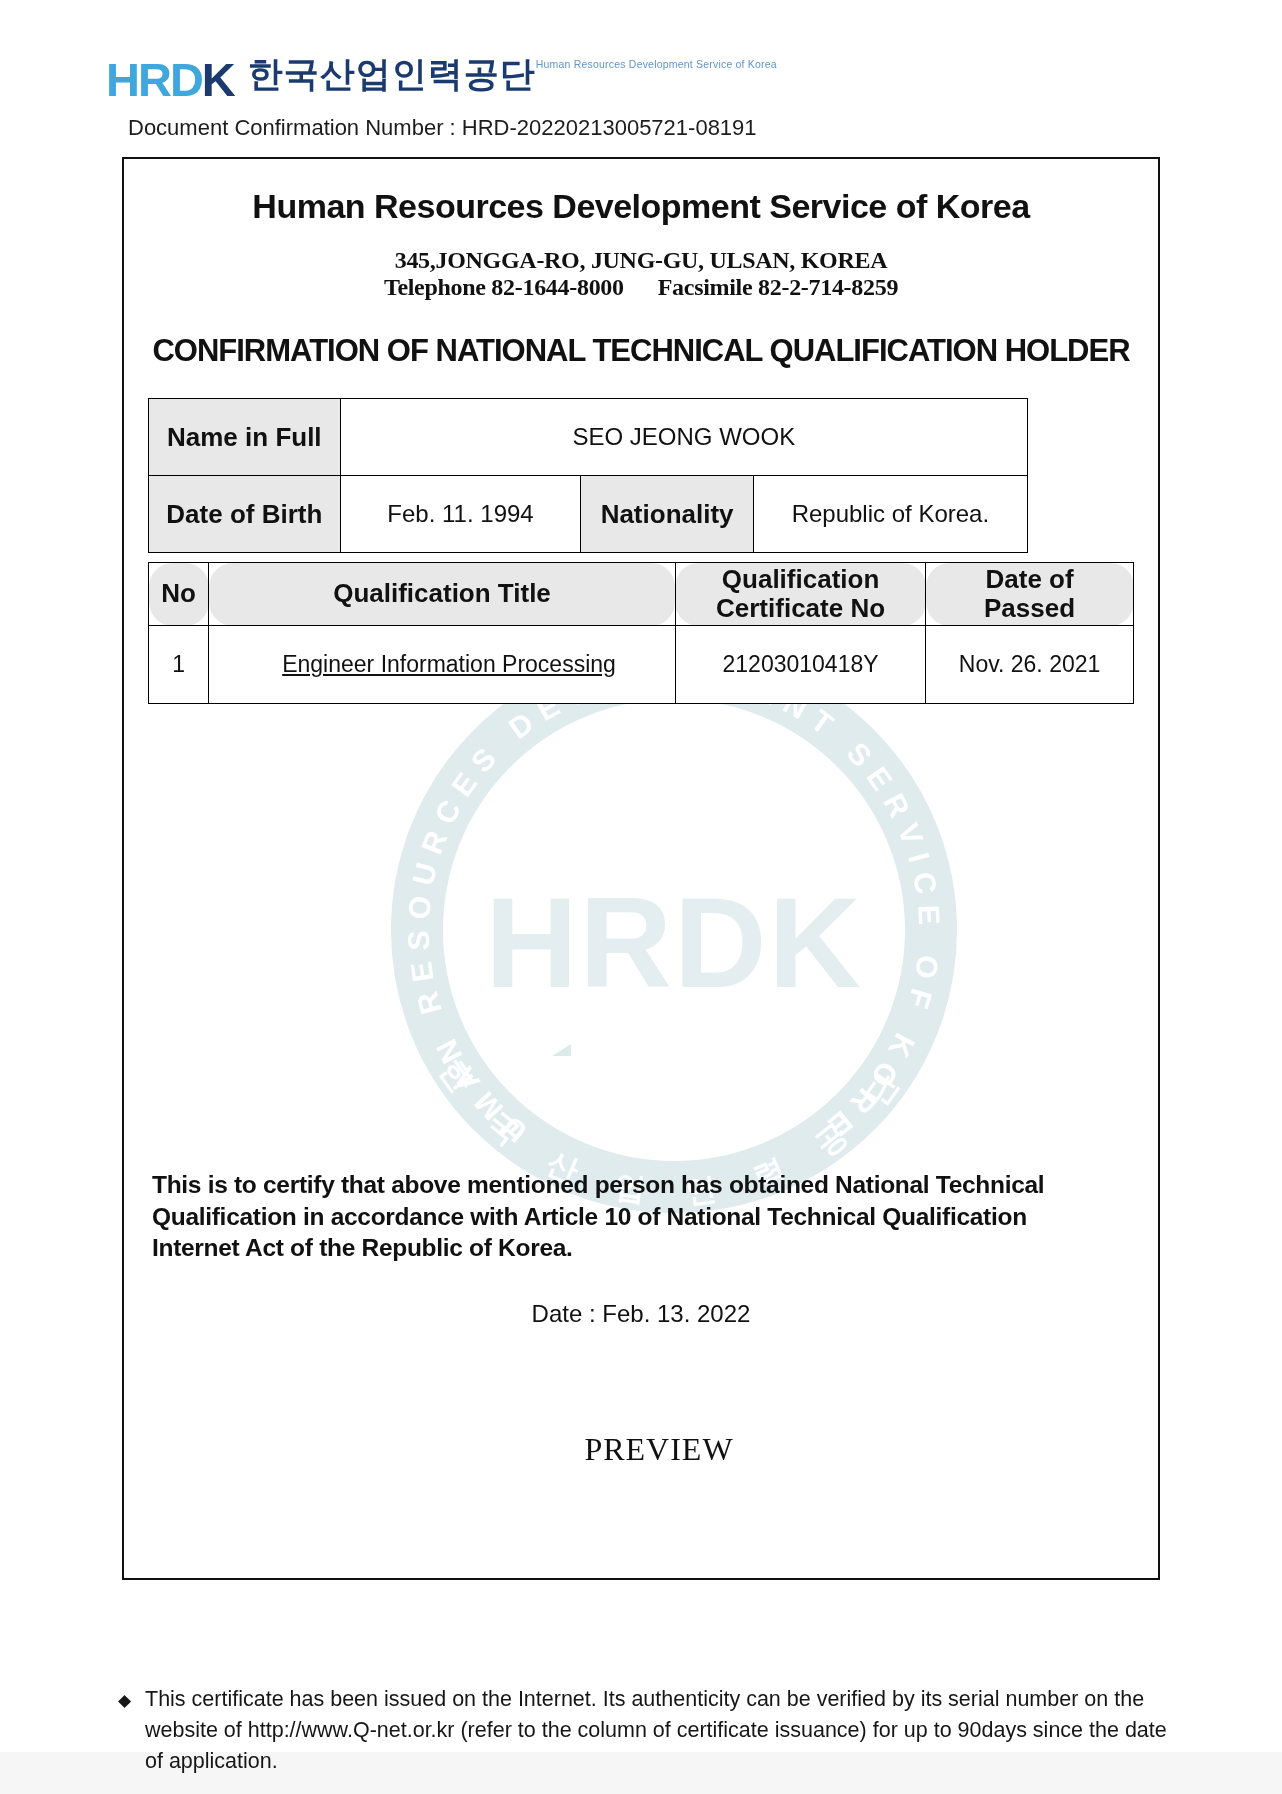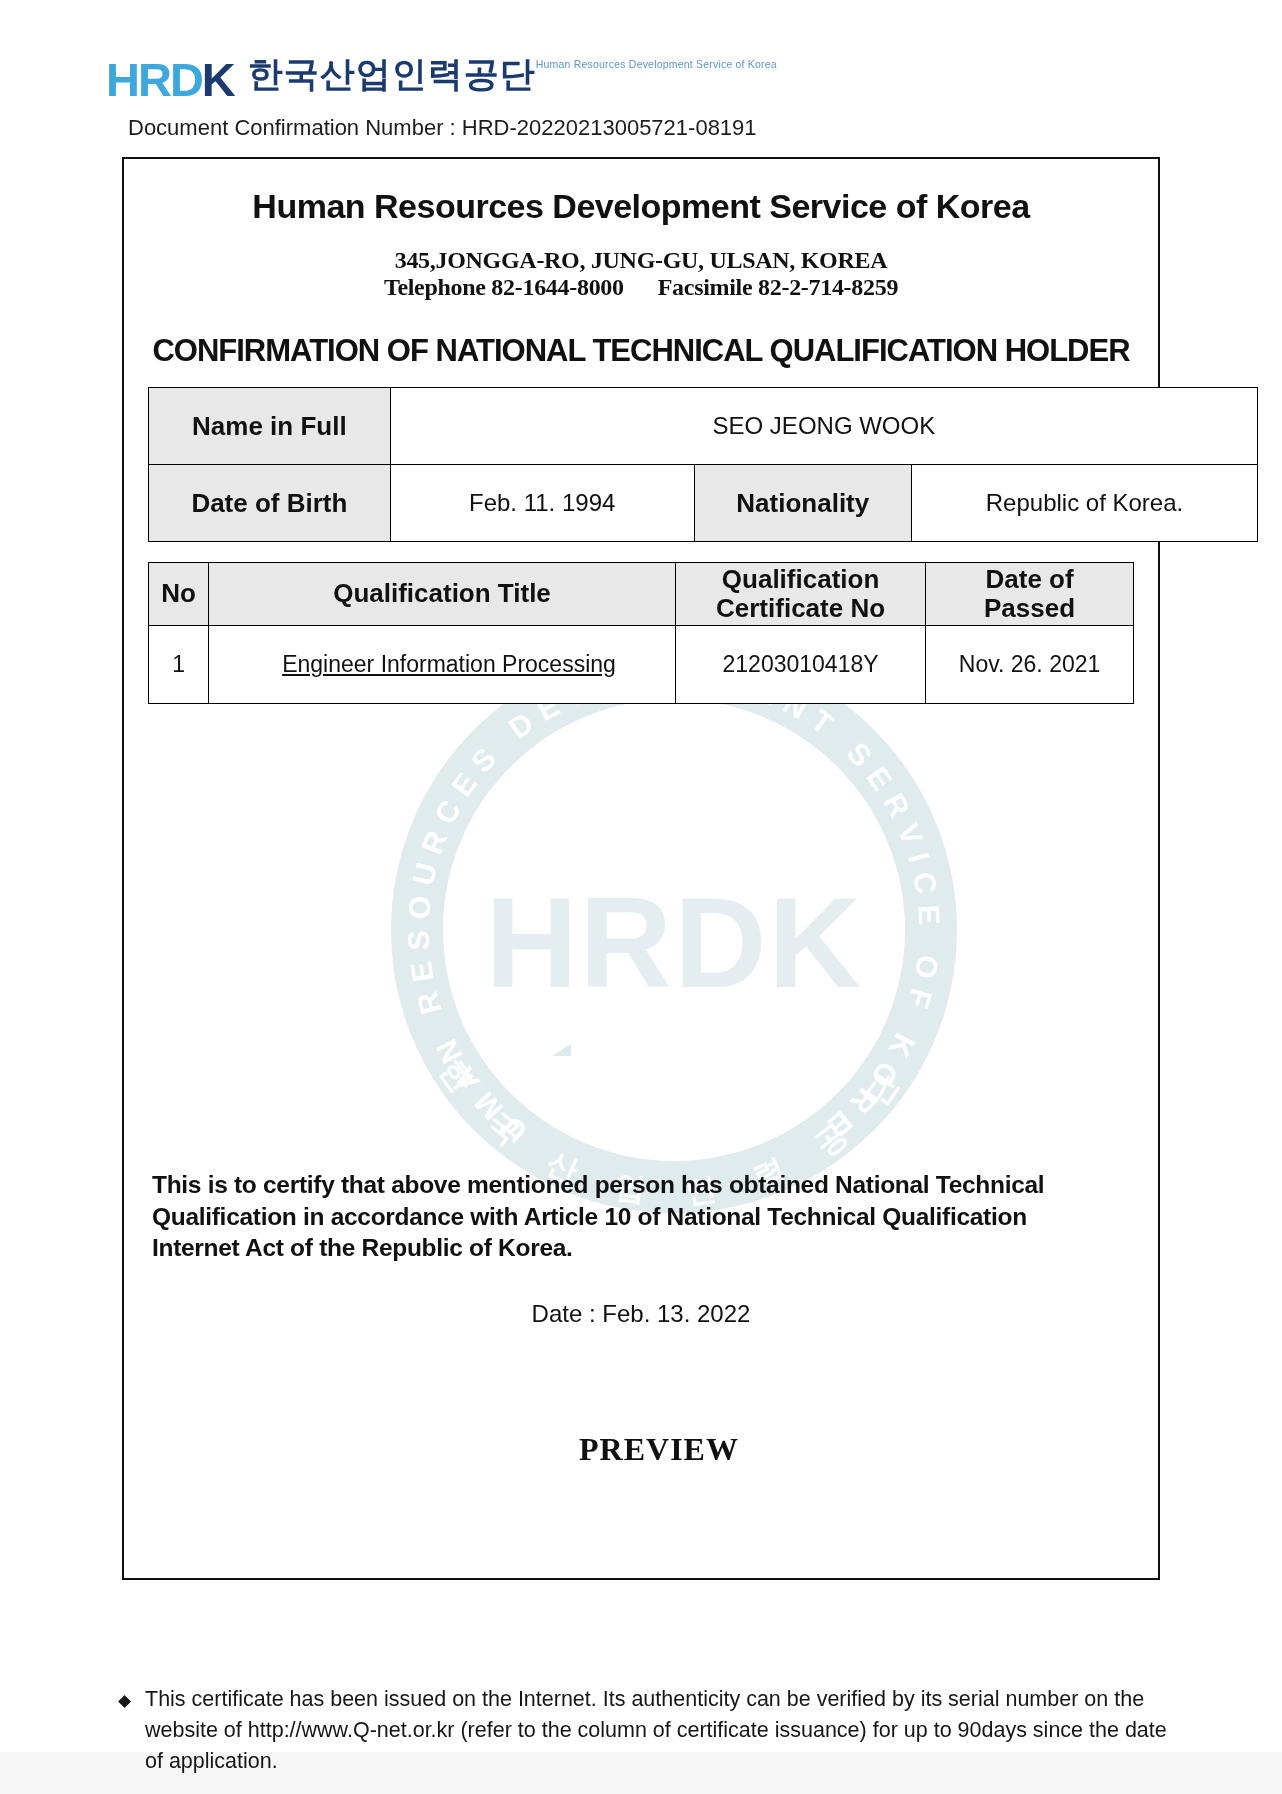--- a/index.html
+++ b/index.html
@@ -22,31 +22,31 @@
   .org-title{top:28px;font-size:34px;font-weight:bold;letter-spacing:-0.5px;}
   .addr{top:88px;font-family:"Liberation Serif",serif;font-weight:bold;font-size:24px;letter-spacing:-0.3px;}
   .telfax{top:115px;font-family:"Liberation Serif",serif;font-weight:bold;font-size:24px;letter-spacing:-0.3px;}
   .telfax .gap{display:inline-block;width:34px;}
   .conf-heading{top:154px;font-size:31px;font-weight:bold;letter-spacing:-1px;white-space:nowrap;margin-top:20px;}
 
   table.doc-table{border-collapse:collapse;background:#fff;table-layout:fixed;}
   table.doc-table td{border:1.5px solid #000;text-align:center;vertical-align:middle;
                      font-size:24px;padding:0 6px;overflow:hidden;}
   table.doc-table td.hd{background:#e8e8e8;font-weight:bold;font-size:26px;}
-  .tbl1{left:24px;top:228px;width:1110px;}
+  .tbl1{left:24px;top:239px;width:880px;}
   .tbl1 td{height:76px;}
   .tbl2{left:24px;top:403px;width:986px;}
-  .tbl2 td.hd{font-size:24px;line-height:1.12;white-space:pre-line;height:62px;}
+  .tbl2 td.hd{font-size:24px;line-height:1.12;white-space:pre-line;height:62px;border-radius:24px;}
   .tbl2 td.cell{height:77px;font-size:23px;}
   .tbl2 td.title-cell{text-align:center;padding-left:20px;text-decoration:underline;}
 
   .certify{left:28px;top:1010px;font-size:24.5px;font-weight:bold;line-height:31.5px;
            letter-spacing:-0.3px;white-space:nowrap;}
   .date-line{top:1141px;font-size:24px;}
-  .preview{top:1272px;font-family:"Liberation Serif",serif;font-weight:bold;font-size:32px;
+  .preview{top:1272px;font-family:"Liberation Serif",serif;font-weight:normal;font-size:32px;
            letter-spacing:1px;transform:translateX(18px);}
 
   
   .watermark{left:250px;top:471px;width:600px;height:600px;z-index:0;pointer-events:none;}
   .main-box-content{position:absolute;inset:0;z-index:1;}
   .wm-ring-text{font-family:"Liberation Sans",sans-serif;font-weight:bold;font-size:30px;
                 fill:#ffffff;letter-spacing:10px;}
   .wm-bottom-text{font-family:"Liberation Sans",sans-serif;font-weight:bold;font-size:31px;
                 fill:#ffffff;letter-spacing:17px;}
   .wm-center{font-family:"Liberation Sans",sans-serif;font-weight:bold;font-size:128px;

